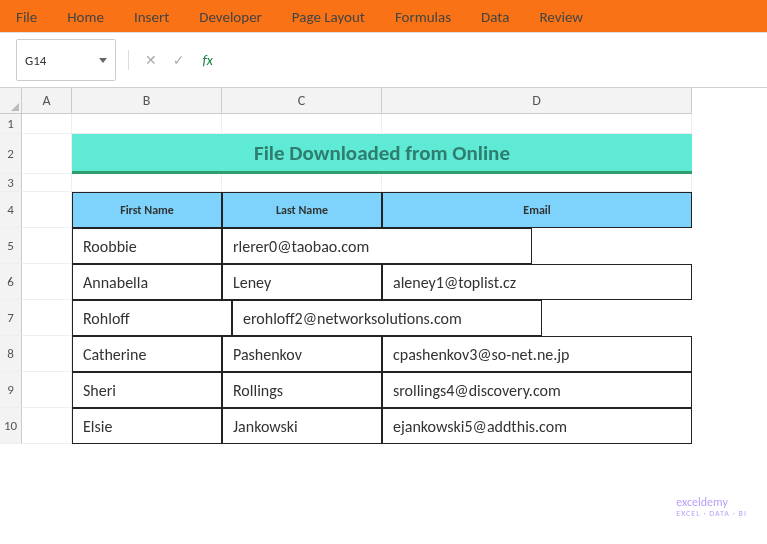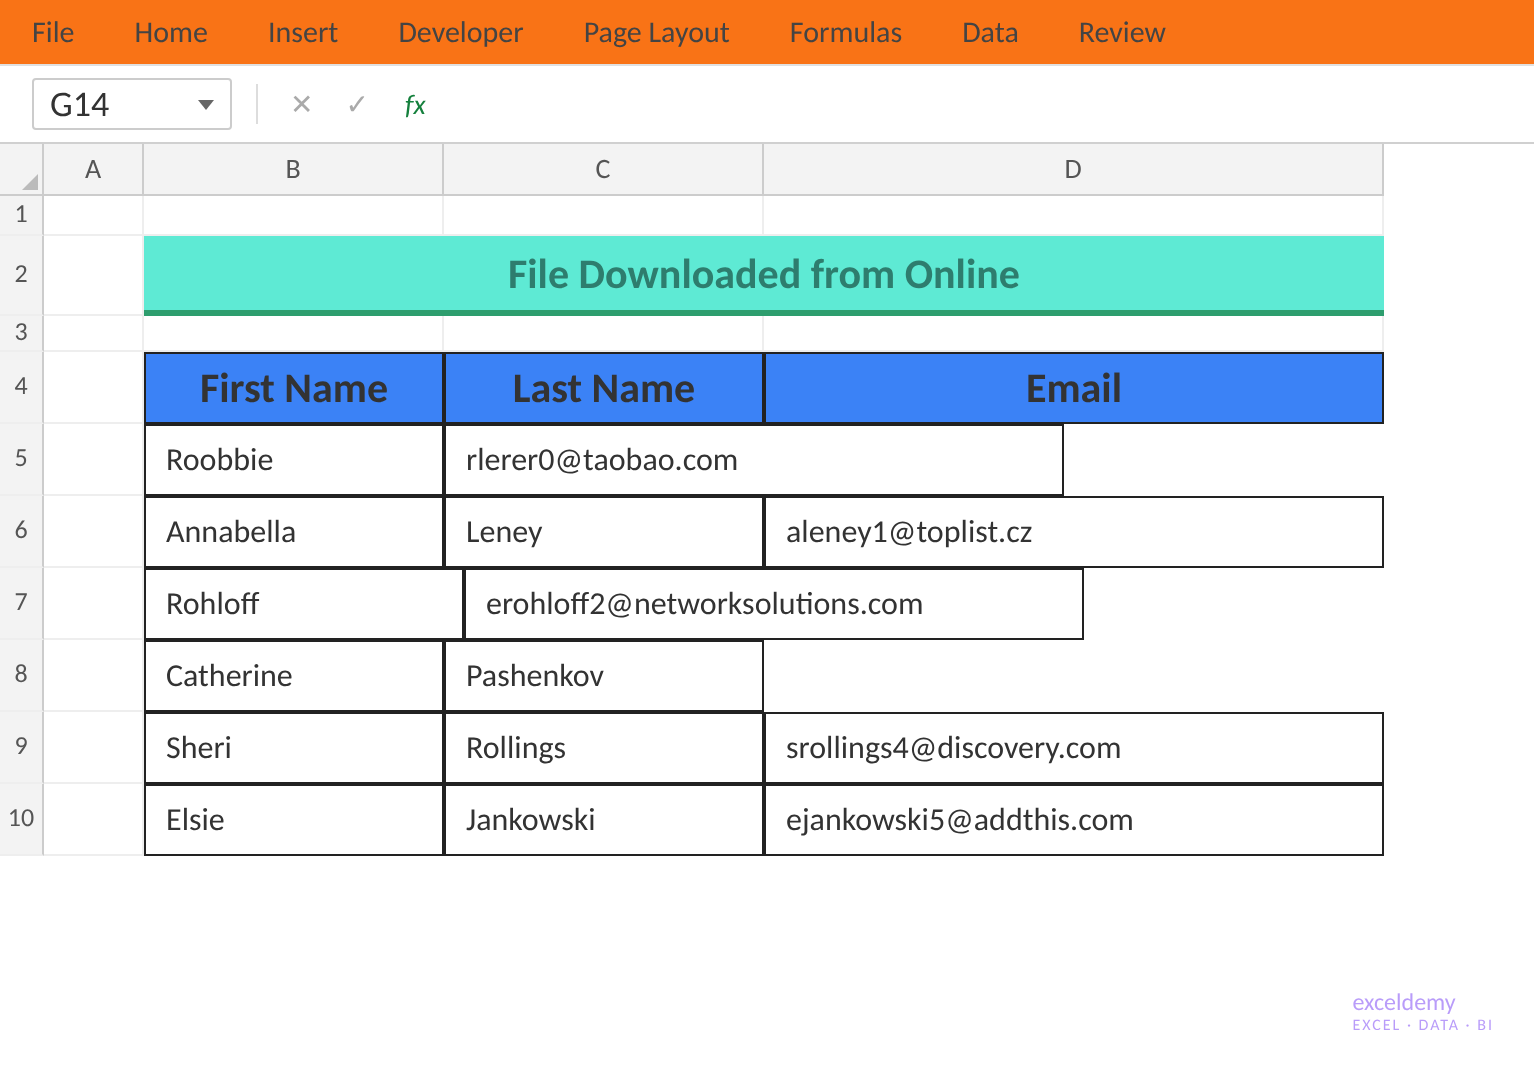--- a/index.html
+++ b/index.html
@@ -29,24 +29,24 @@
     .formula-bar {
       display: flex;
       align-items: center;
       padding: 6px 10px 6px 16px;
       border-bottom: 1px solid #d0d0d0;
       gap: 8px;
       background: #fff;
     }
     .name-box {
       width: 100px;
-      height: 26px;
+      height: 42px;
       border: 1px solid #ccc;
       padding: 12px 8px;
-      font-size: 18px;
+      font-size: 13px;
       display: flex;
       align-items: center;
       justify-content: space-between;
       border-radius: 2px;
     }
     .chevron-down {
       width: 0; height: 0;
       border-left: 4px solid transparent;
       border-right: 4px solid transparent;
       border-top: 5px solid #666;
@@ -154,24 +154,24 @@
       border-bottom: 3px solid #2e9e6e;
     }
     
     .data-cell {
       border: 1px solid #222;
       font-size: 16px;
       font-family: Calibri, Arial, sans-serif;
       padding: 0 10px;
     }
     .header-cell {
-      background: #3b82f6;
+      background: #7dd3fc;
       font-weight: bold;
       justify-content: center;
-      font-size: 21px;
+      font-size: 12px;
     }
     .watermark {
       position: absolute;
       right: 20px;
       bottom: 25px;
       font-size: 12px;
       color: #8b5cf6;
       opacity: 0.6;
       text-align: left;
       line-height: 1.2;
@@ -265,20 +265,21 @@
       <div class="row-header r-data">7</div>
       <div class="cell col-A r-data"></div>
       <div class="cell data-cell col-C r-data">Rohloff</div>
       <div class="cell data-cell col-D r-data">erohloff2@networksolutions.com</div>
     </div>
     <div class="row r-data">
       <div class="row-header r-data">8</div>
       <div class="cell col-A r-data"></div>
       <div class="cell data-cell col-B r-data">Catherine</div>
       <div class="cell data-cell col-C r-data">Pashenkov</div>
+      <div class="cell data-cell col-D r-data">cpashenkov3@so-net.ne.jp</div>
     </div>
     <div class="row r-data">
       <div class="row-header r-data">9</div>
       <div class="cell col-A r-data"></div>
       <div class="cell data-cell col-B r-data">Sheri</div>
       <div class="cell data-cell col-C r-data">Rollings</div>
       <div class="cell data-cell col-D r-data">srollings4@discovery.com</div>
     </div>
     <div class="row r-data">
       <div class="row-header r-data">10</div>

